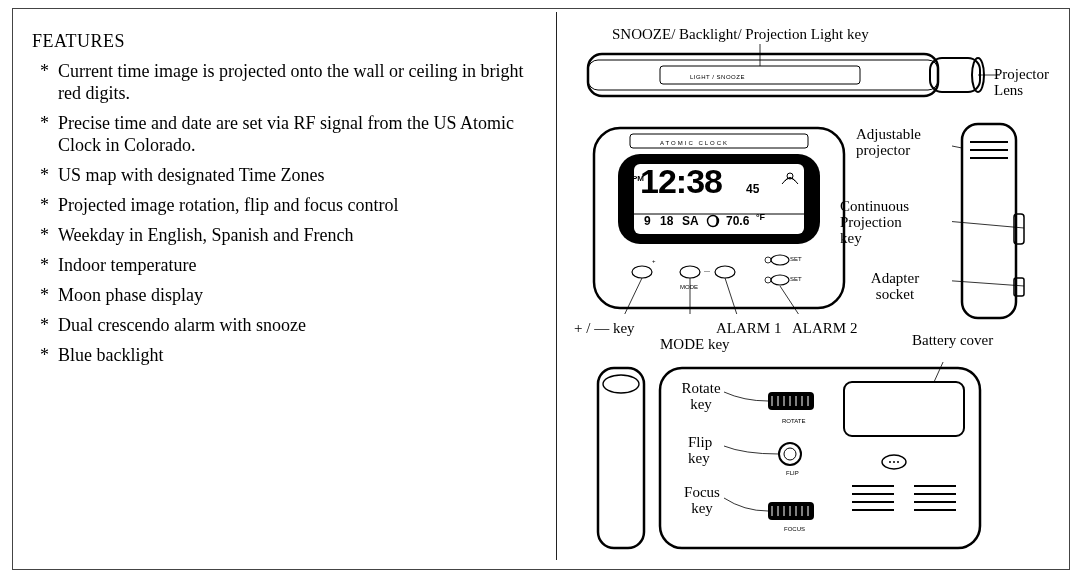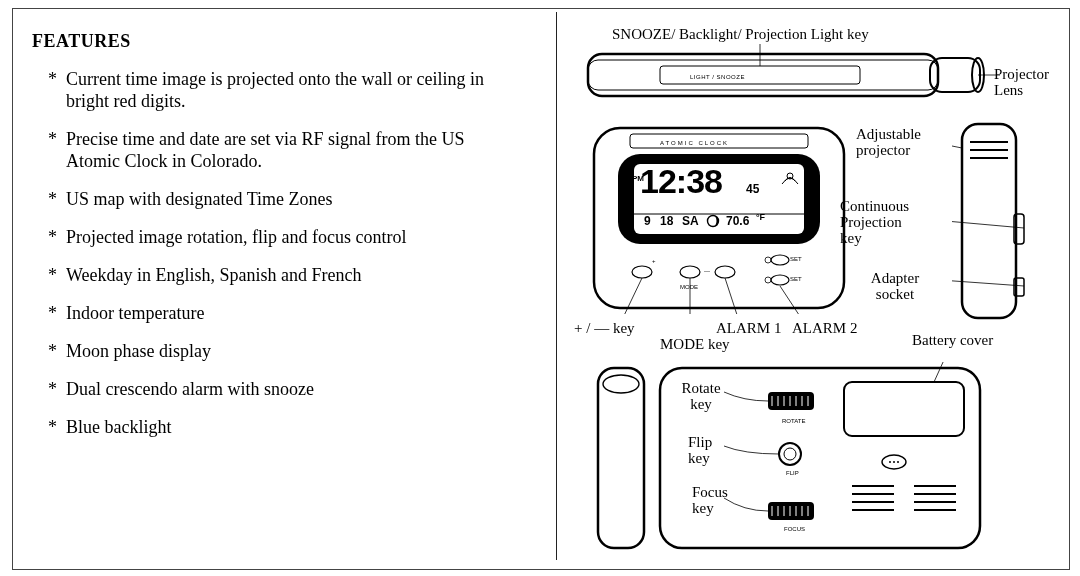--- a/index.html
+++ b/index.html
@@ -1,23 +1,23 @@
 <!DOCTYPE html>
 <html><head>
 <meta charset="utf-8">
 <style>
   html,body{margin:0;padding:0;background:#fff;font-family:"Times New Roman",Times,serif;color:#000}
   .page{width:1080px;height:576px;position:relative;background:#fff}
   .frame{position:absolute;left:12px;top:8px;width:1056px;height:560px;border:1px solid #444}
   .divider{position:absolute;left:556px;top:12px;width:0;height:548px;border-left:1px solid #222}
   
   .left{position:absolute;left:32px;top:30px;width:500px;font-size:18px;line-height:22px}
-  .features-h{font-weight:bold;letter-spacing:.5px;margin-bottom:4px}
+  .features-h{font-weight:normal;letter-spacing:.5px;margin-bottom:4px}
   .fl{margin:0 0 0 0;padding:0;list-style:none}
-  .fl li{position:relative;padding-left:18px;margin:16px}
+  .fl li{position:relative;padding-left:18px;margin:8px}
   .fl li:before{content:"*";position:absolute;left:0;top:0}
   
   .right{position:absolute;left:560px;top:0;width:508px;height:560px}
   .cap{position:absolute;font-size:15px;line-height:16px}
   .tiny{position:absolute;font-size:6px;line-height:7px;font-family:Arial,Helvetica,sans-serif}
   
   .svg-abs{position:absolute}
   
   line.lead{stroke:#000;stroke-width:.8}
   
@@ -200,16 +200,16 @@
 
       <line class="lead" x1="340" y1="20" x2="360" y2="-24"></line>
     </svg>
 
     <span class="tiny" style="left:222px;top:418px">ROTATE</span>
     <span class="tiny" style="left:226px;top:470px">FLIP</span>
     <span class="tiny" style="left:224px;top:526px">FOCUS</span>
 
     <span class="cap" style="left:116px;top:380px;width:50px;text-align:center"><span>Rotate key</span></span>
     <span class="cap" style="left:128px;top:434px;width:38px;text-align:left"><span>Flip key</span></span>
-    <span class="cap" style="left:132px;top:484px;width:50px;text-align:left"><span>Focus key</span></span>
+    <span class="cap" style="left:117px;top:484px;width:50px;text-align:center"><span>Focus key</span></span>
 
   </div>
 </div>
 
 </body></html>

